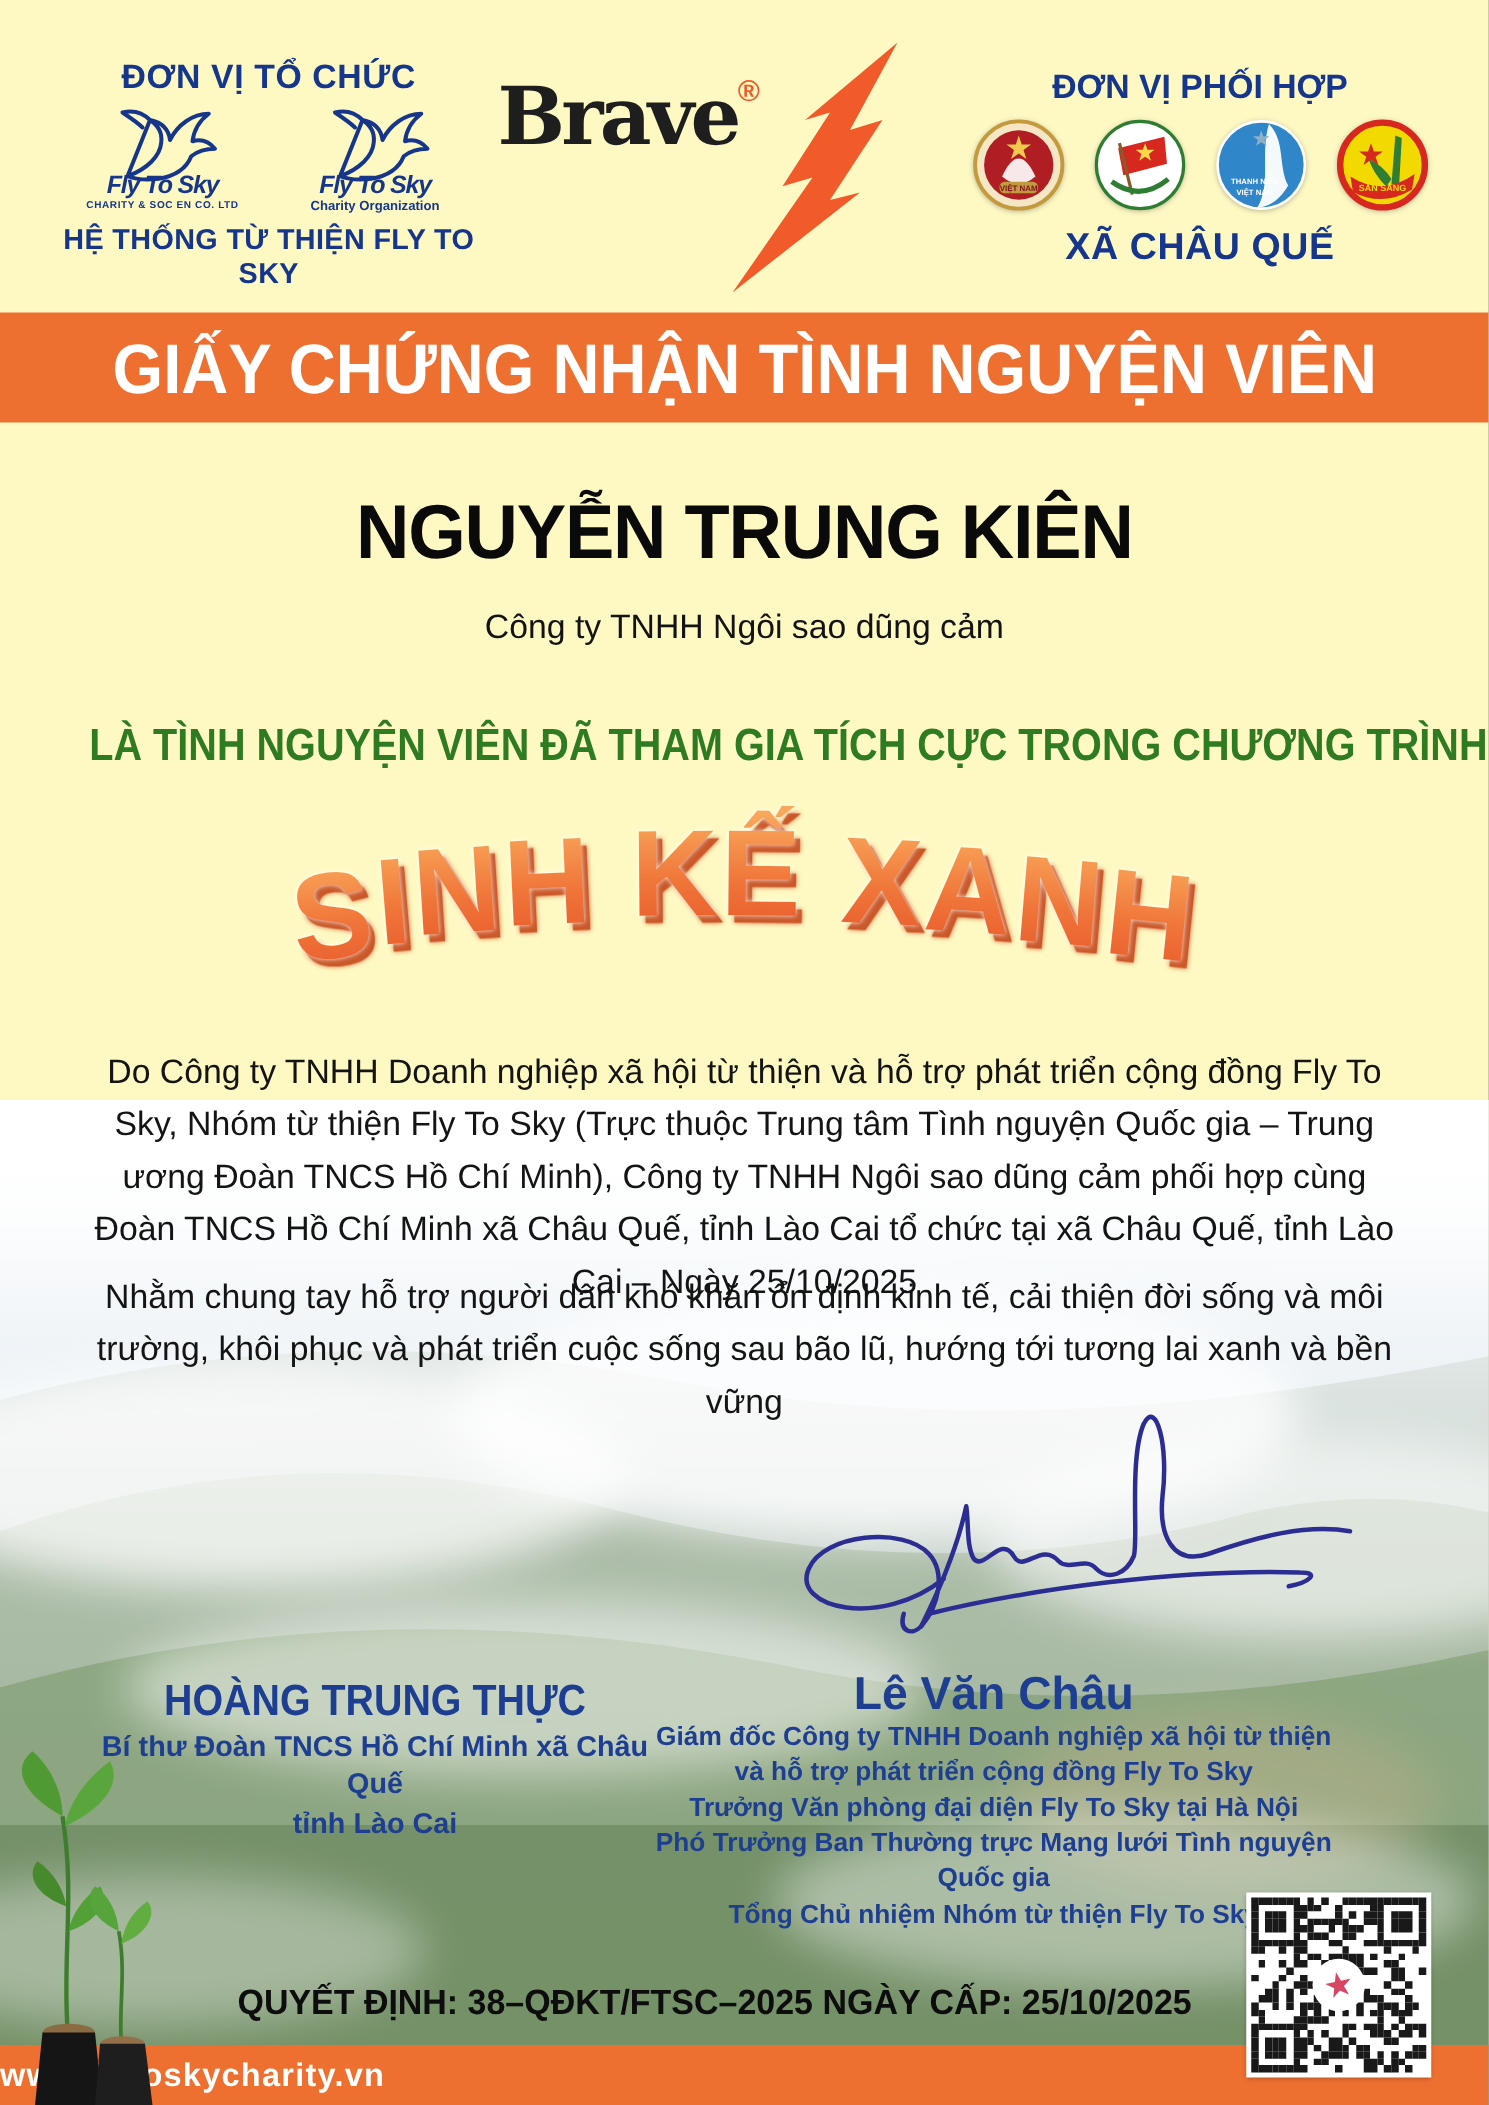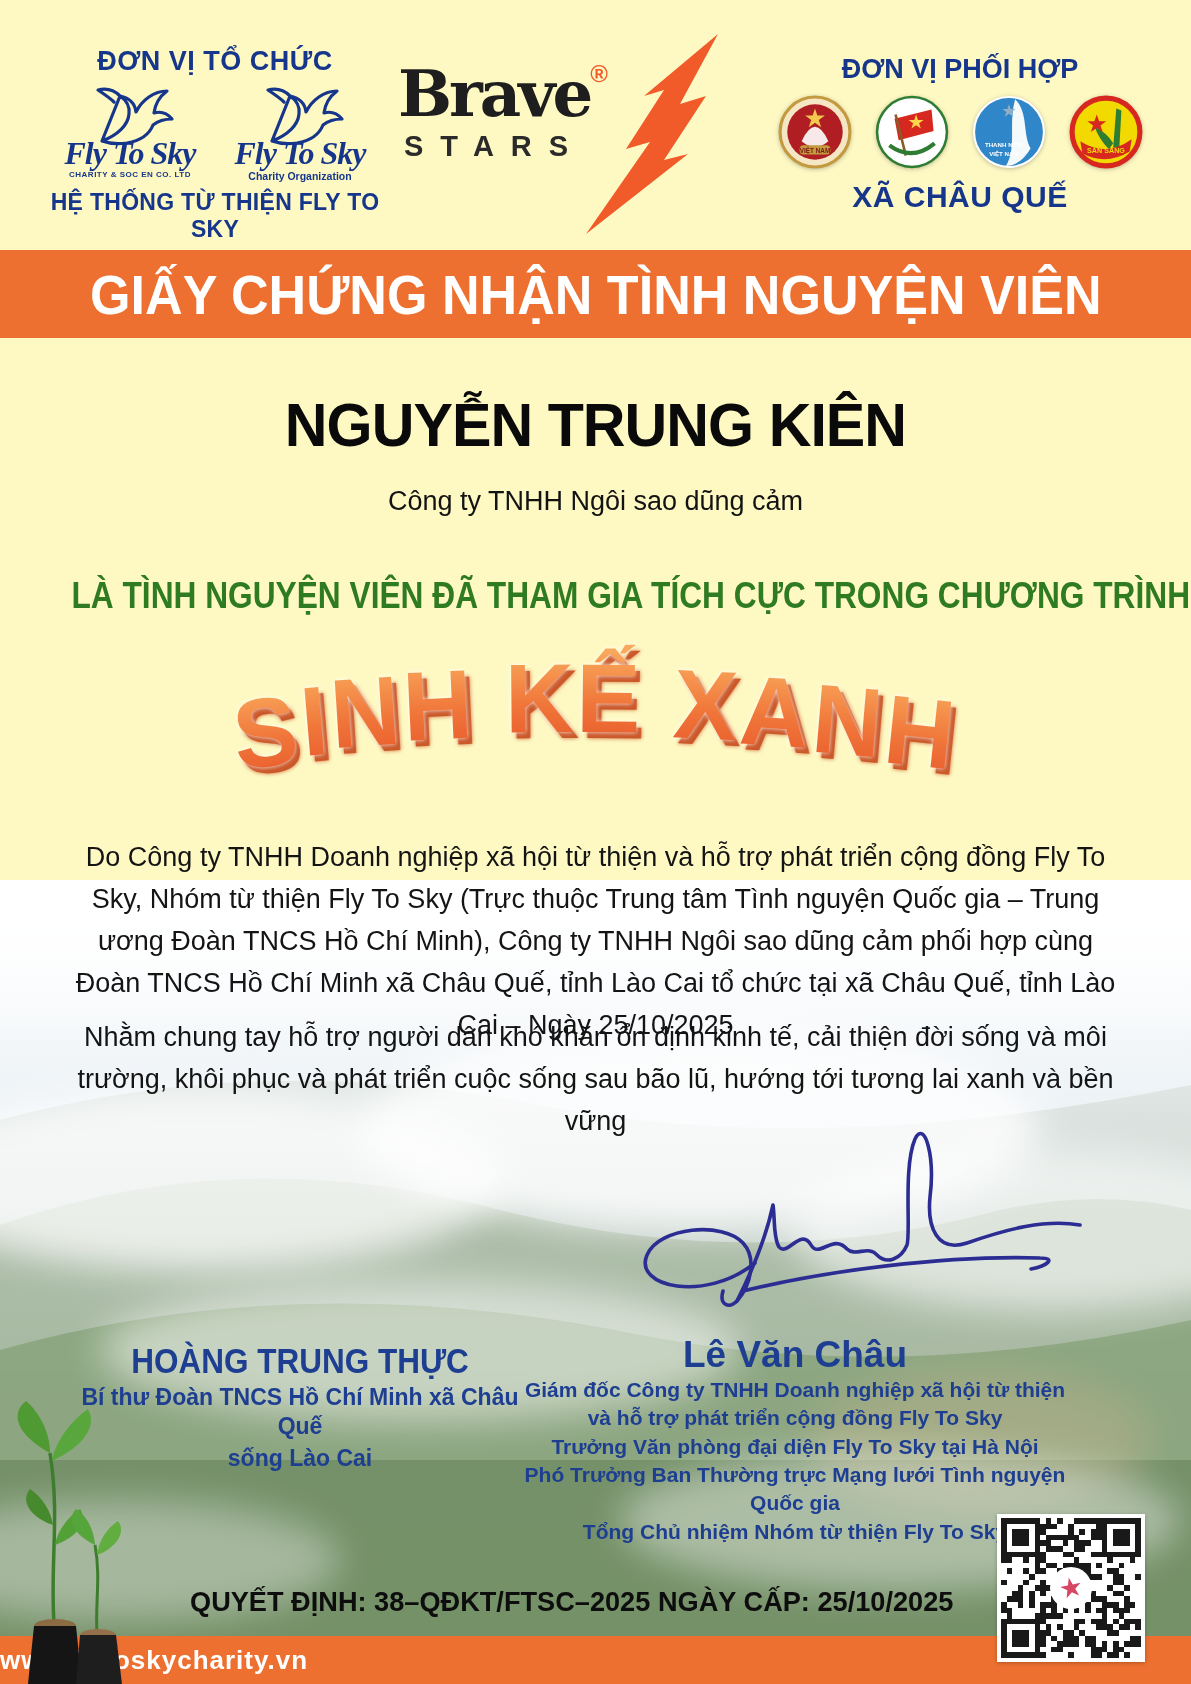--- a/index.html
+++ b/index.html
@@ -5,21 +5,21 @@
   html,body{margin:0;padding:0;background:#888;}
   .page{position:relative;width:1191px;height:1684px;margin:0 auto;background:#fef9c3;overflow:hidden;
         font-family:"Liberation Sans",sans-serif;}
   .abs{position:absolute;}
 
   
   .hdr-left{left:40px;top:46px;width:350px;text-align:center;z-index:2;}
   .org-label{font-size:27px;font-weight:800;color:#16368C;letter-spacing:.5px;}
   .doves{display:flex;justify-content:center;gap:2px;margin-top:2px;}
   .fts-logo{width:168px;}
-  .fts-script{font-family:Liberation Serif, serif;font-style:italic;font-weight:bold;font-size:32px;
+  .fts-script{font-family:Liberation Sans, sans-serif;font-style:italic;font-weight:bold;font-size:20px;
               color:#16368C;line-height:1;margin-top:-16px;letter-spacing:-1px;}
   .fts-sub1{font-size:8px;font-weight:bold;color:#16368C;letter-spacing:.5px;margin-top:1px;}
   .fts-sub2{font-size:10.5px;font-weight:bold;color:#16368C;margin-top:1px;}
   .system-label{font-size:23px;font-weight:800;color:#16368C;margin-top:7px;letter-spacing:.3px;}
 
   .hdr-center{left:398px;top:60px;width:310px;z-index:2;}
   .brave{font-family:"DejaVu Serif",serif;font-weight:bold;font-size:64px;color:#1e1e1e;
          letter-spacing:-3px;line-height:1;margin-top:20px;}
   .reg-mark{color:#F15A29;font-size:24px;font-weight:bold;vertical-align:34px;font-family:"Liberation Sans",sans-serif;}
   .stars{font-size:29px;letter-spacing:17px;color:#2b2b2b;font-weight:600;margin:4px 0 0 6px;}
@@ -151,21 +151,20 @@
     <div class="system-label">HỆ THỐNG TỪ THIỆN FLY TO SKY</div>
   </div>
 
   <svg class="abs swoosh" viewBox="0 0 170 205">
     <path d="M150 2 L112 72 L138 64 L96 128 L120 122 L18 202 L82 110 L58 117 L96 58 L76 64 Z" fill="#F15A29"></path>
   </svg>
   <div class="abs hdr-center">
     <div>
       <span class="brave">Brave</span><span class="reg-mark">®</span>
     </div>
-    <div class="stars">STARS</div>
   </div>
 
   <div class="abs hdr-right">
     <div class="partner-label">ĐƠN VỊ PHỐI HỢP</div>
     <div class="partner-logos">
       <span class="plogo">
         <svg width="76" height="76" viewBox="0 0 74 74">
           <circle cx="37" cy="37" r="34" fill="#F6E7C4" stroke="#C49A3F" stroke-width="3"></circle>
           <circle cx="37" cy="37" r="27" fill="#B01E24"></circle>
           <path d="M24 46 Q37 18 50 46 Q37 57 24 46 Z" fill="#ffffff" opacity=".9"></path>
@@ -224,21 +223,21 @@
     <g fill="none" stroke="#2B2D92" stroke-width="3.6" stroke-linecap="round" stroke-linejoin="round">
       <path d="M140 158 C 90 198 18 182 32 150 C 44 122 108 116 128 138 C 142 153 136 180 122 196 C 114 204 104 200 108 186"></path>
       <path d="M122 196 C 140 160 152 128 158 100 C 160 112 158 132 164 142 C 172 152 186 122 196 140 C 204 154 218 128 232 144 C 240 152 254 140 262 150 C 272 160 286 154 292 140 C 296 128 288 62 300 34 C 310 14 320 52 315 92 C 312 122 322 148 352 138 C 392 124 430 114 465 120"></path>
       <path d="M128 186 C 210 166 330 150 425 153 C 442 153 432 161 416 164"></path>
     </g>
   </svg>
 
   <div class="abs sign-left">
     <div class="sig-name">HOÀNG TRUNG THỰC</div>
     <div class="sig-title">Bí thư Đoàn TNCS Hồ Chí Minh xã Châu Quế</div>
-    <div class="sig-title">sống Lào Cai</div>
+    <div class="sig-title">tỉnh Lào Cai</div>
   </div>
 
   <div class="abs sign-right">
     <div class="sig-name">Lê Văn Châu</div>
     <div class="sig-title">Giám đốc Công ty TNHH Doanh nghiệp xã hội từ thiện</div>
     <div class="sig-title">và hỗ trợ phát triển cộng đồng Fly To Sky</div>
     <div class="sig-title">Trưởng Văn phòng đại diện Fly To Sky tại Hà Nội</div>
     <div class="sig-title">Phó Trưởng Ban Thường trực Mạng lưới Tình nguyện Quốc gia</div>
     <div class="sig-title">Tổng Chủ nhiệm Nhóm từ thiện Fly To Sky</div>
   </div>

